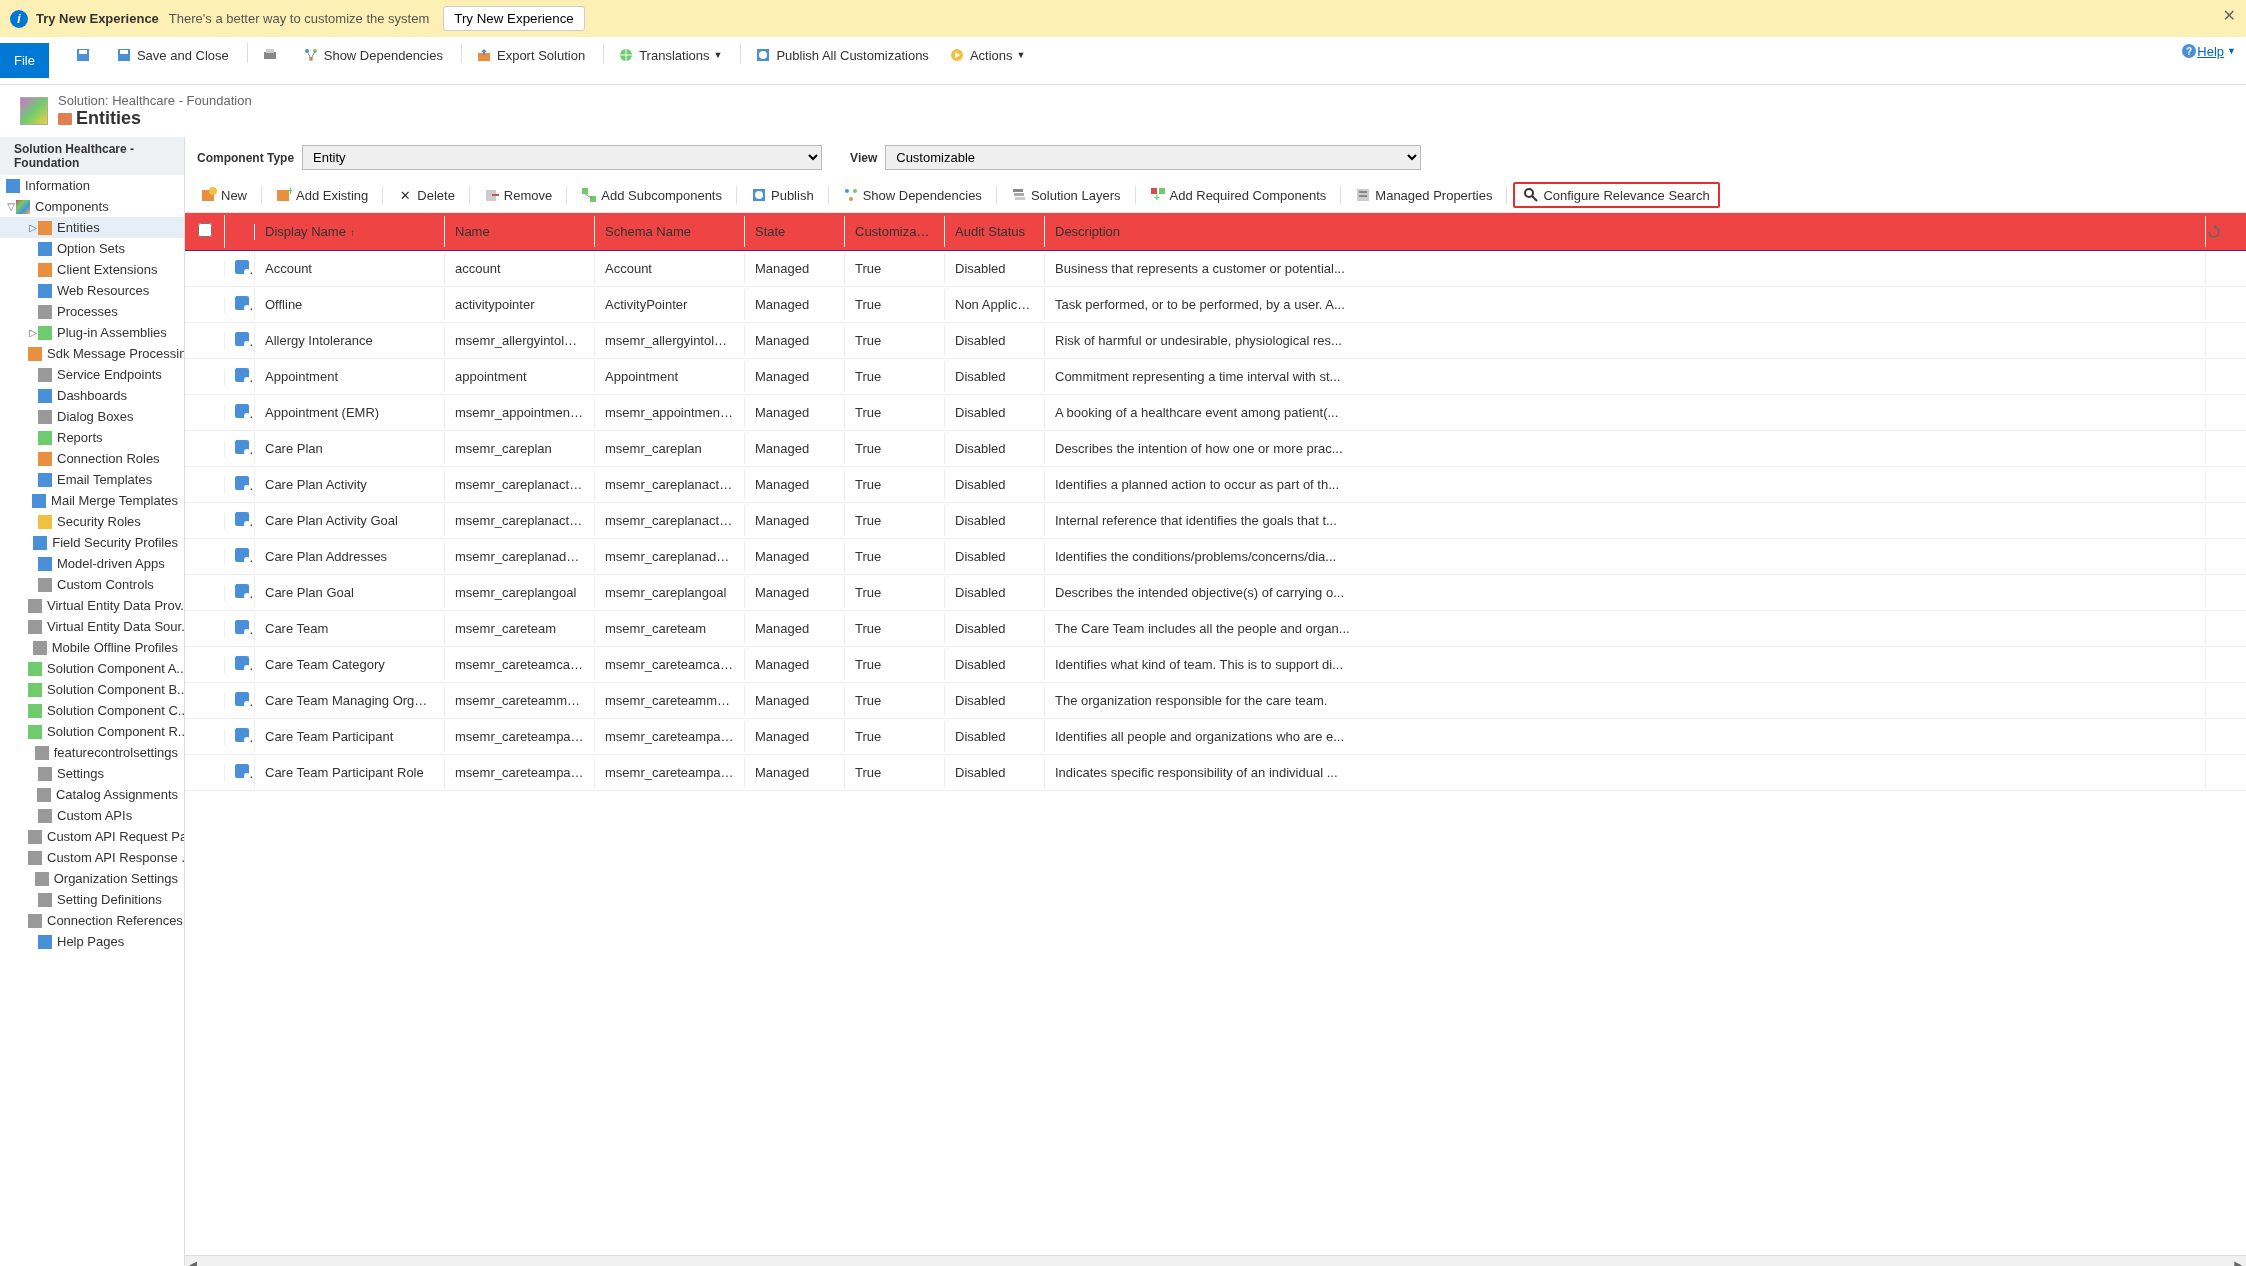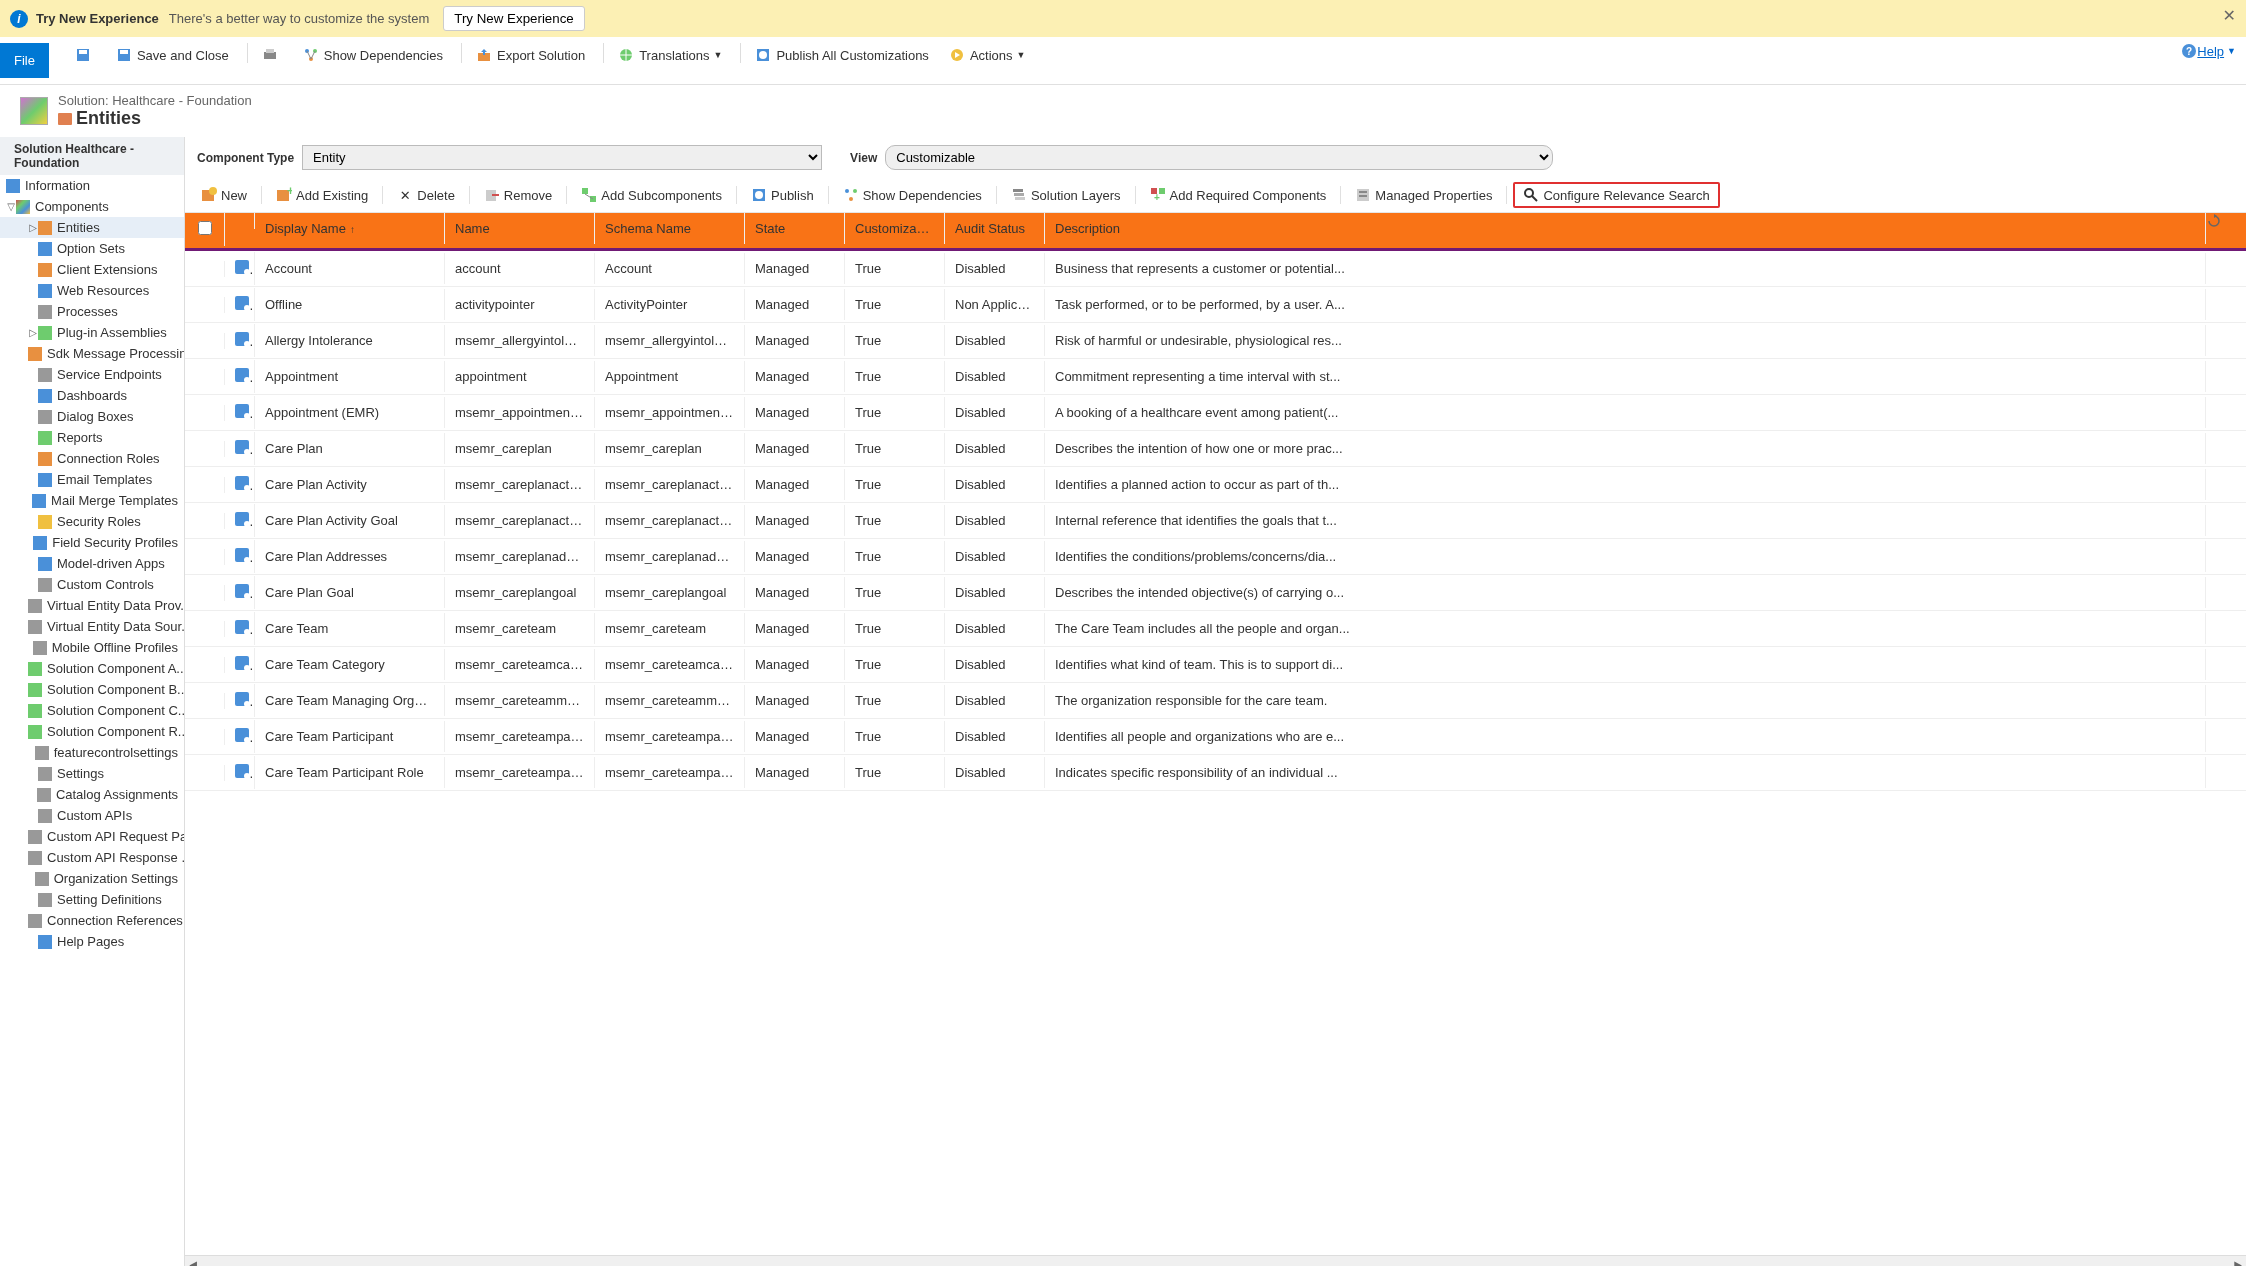--- a/index.html
+++ b/index.html
@@ -37,29 +37,29 @@
 .sb-item.selected { background:#e6eef7; }
 .sb-item.indent2 { padding-left:28px; }
 .expander { width:10px; font-size:10px; color:#666; text-align:center; display:inline-block; }
 
 
 .main { flex:1; display:flex; flex-direction:column; overflow:hidden; }
 .filter-row { display:flex; align-items:center; padding:8px 12px; gap:8px; }
 .filter-row label { font-weight:600; font-size:12px; }
 .filter-row select { border:1px solid #bbb; padding:3px 6px; font-size:13px; }
 .ct-select { width:520px; }
-.view-select { width:668px;border-radius:10px; }
+.view-select { width:536px; }
 
 .grid-toolbar { display:flex; flex-wrap:wrap; align-items:center; padding:4px 8px; border-bottom:1px solid #e6e6e6; gap:2px; }
 .gtb-item { display:flex; align-items:center; padding:3px 8px; cursor:pointer; }
 .gtb-item .ico { width:16px; height:16px; margin-right:4px; display:inline-flex; align-items:center; justify-content:center; }
 .gtb-sep { width:1px; height:18px; background:#e0e0e0; margin:0 4px; }
 .highlight-box { border:2px solid #e03030; border-radius:2px; }
 
-.grid-head { display:flex; align-items:flex-start; border-bottom:3px solid #701a75; background:#f97316; padding:0; height:38px; }
+.grid-head { display:flex; align-items:center; border-bottom:1px solid #701a75; background:#ef4444; padding:0; height:38px; }
 .grid-head .col, .grid-row .col { padding:8px 10px; border-right:1px solid #eee; overflow:hidden; text-overflow:ellipsis; white-space:nowrap; }
 .grid-head .col { color:#333; font-weight:400; position:relative; }
 .grid-head .col:last-child, .grid-row .col:last-child { border-right:none; }
 .col-check { width:40px; text-align:center; }
 .col-icon { width:30px; }
 .col-dn { width:190px; }
 .col-name { width:150px; }
 .col-schema { width:150px; }
 .col-state { width:100px; }
 .col-cust { width:100px; }

